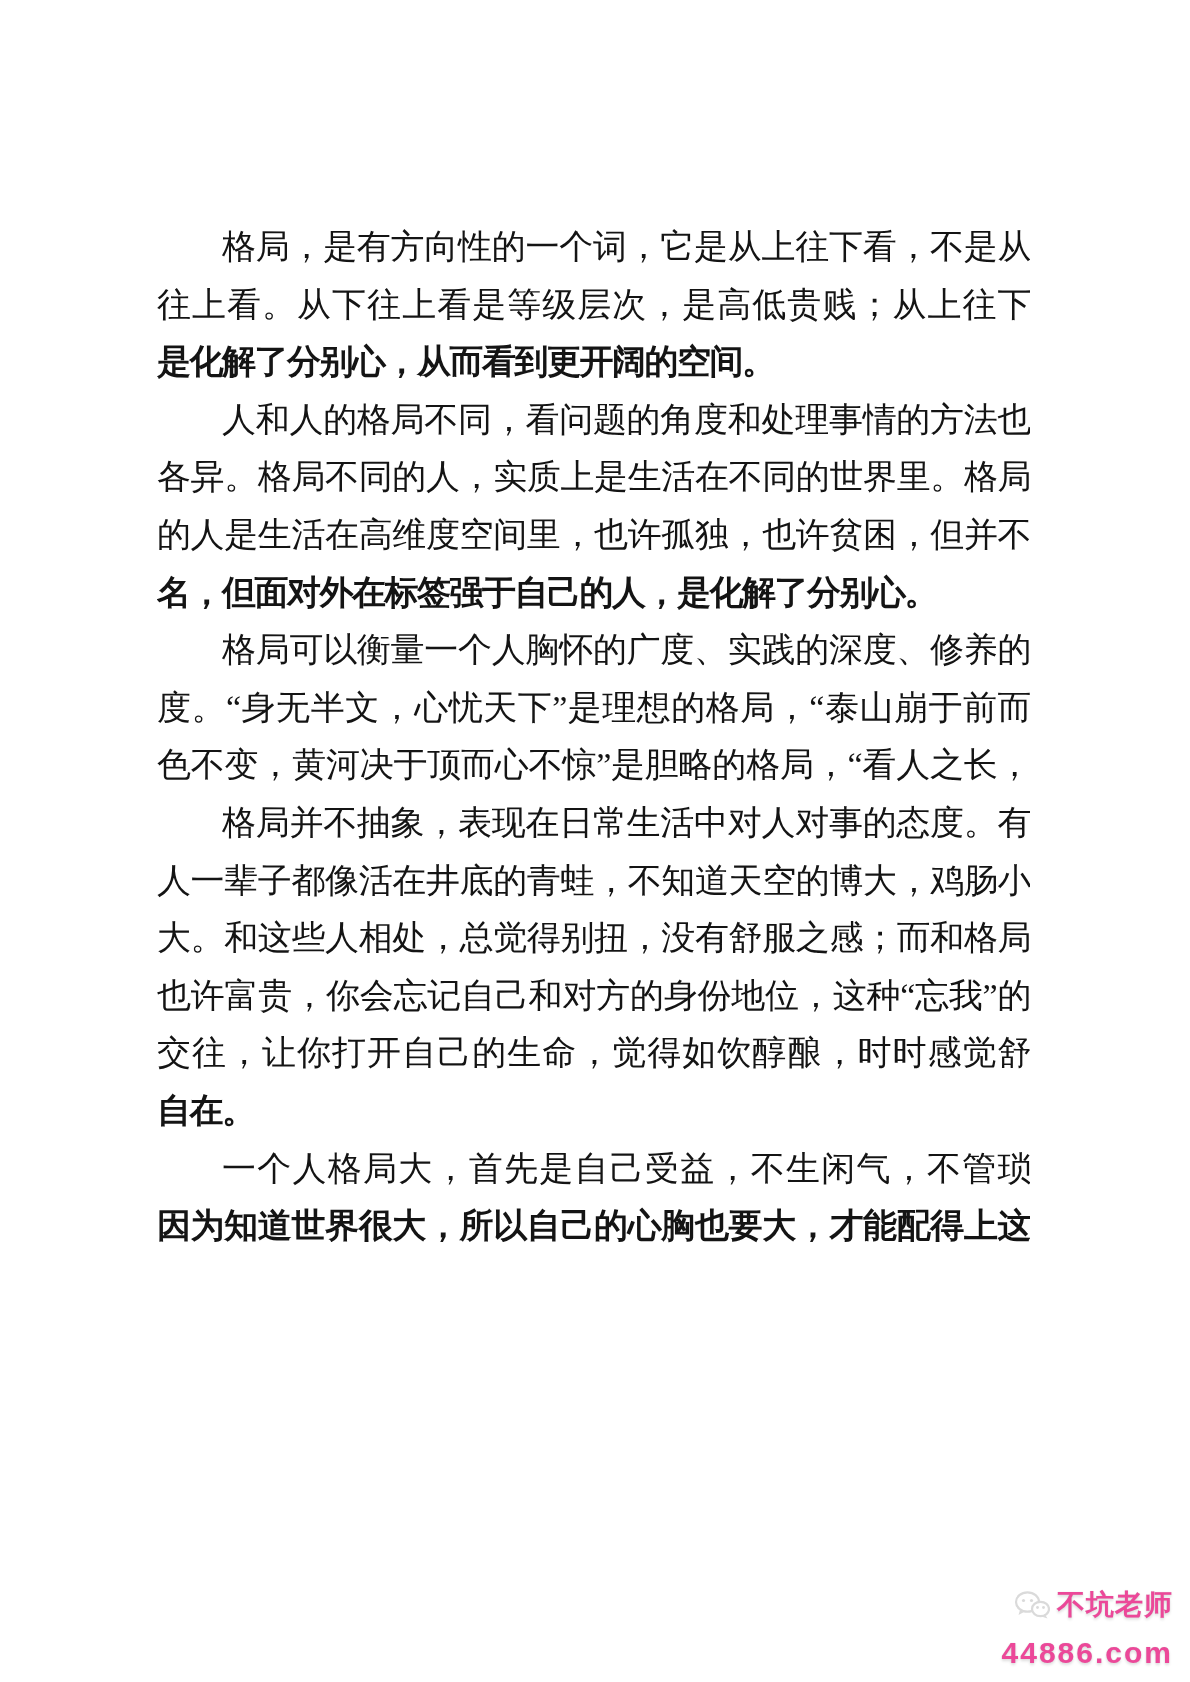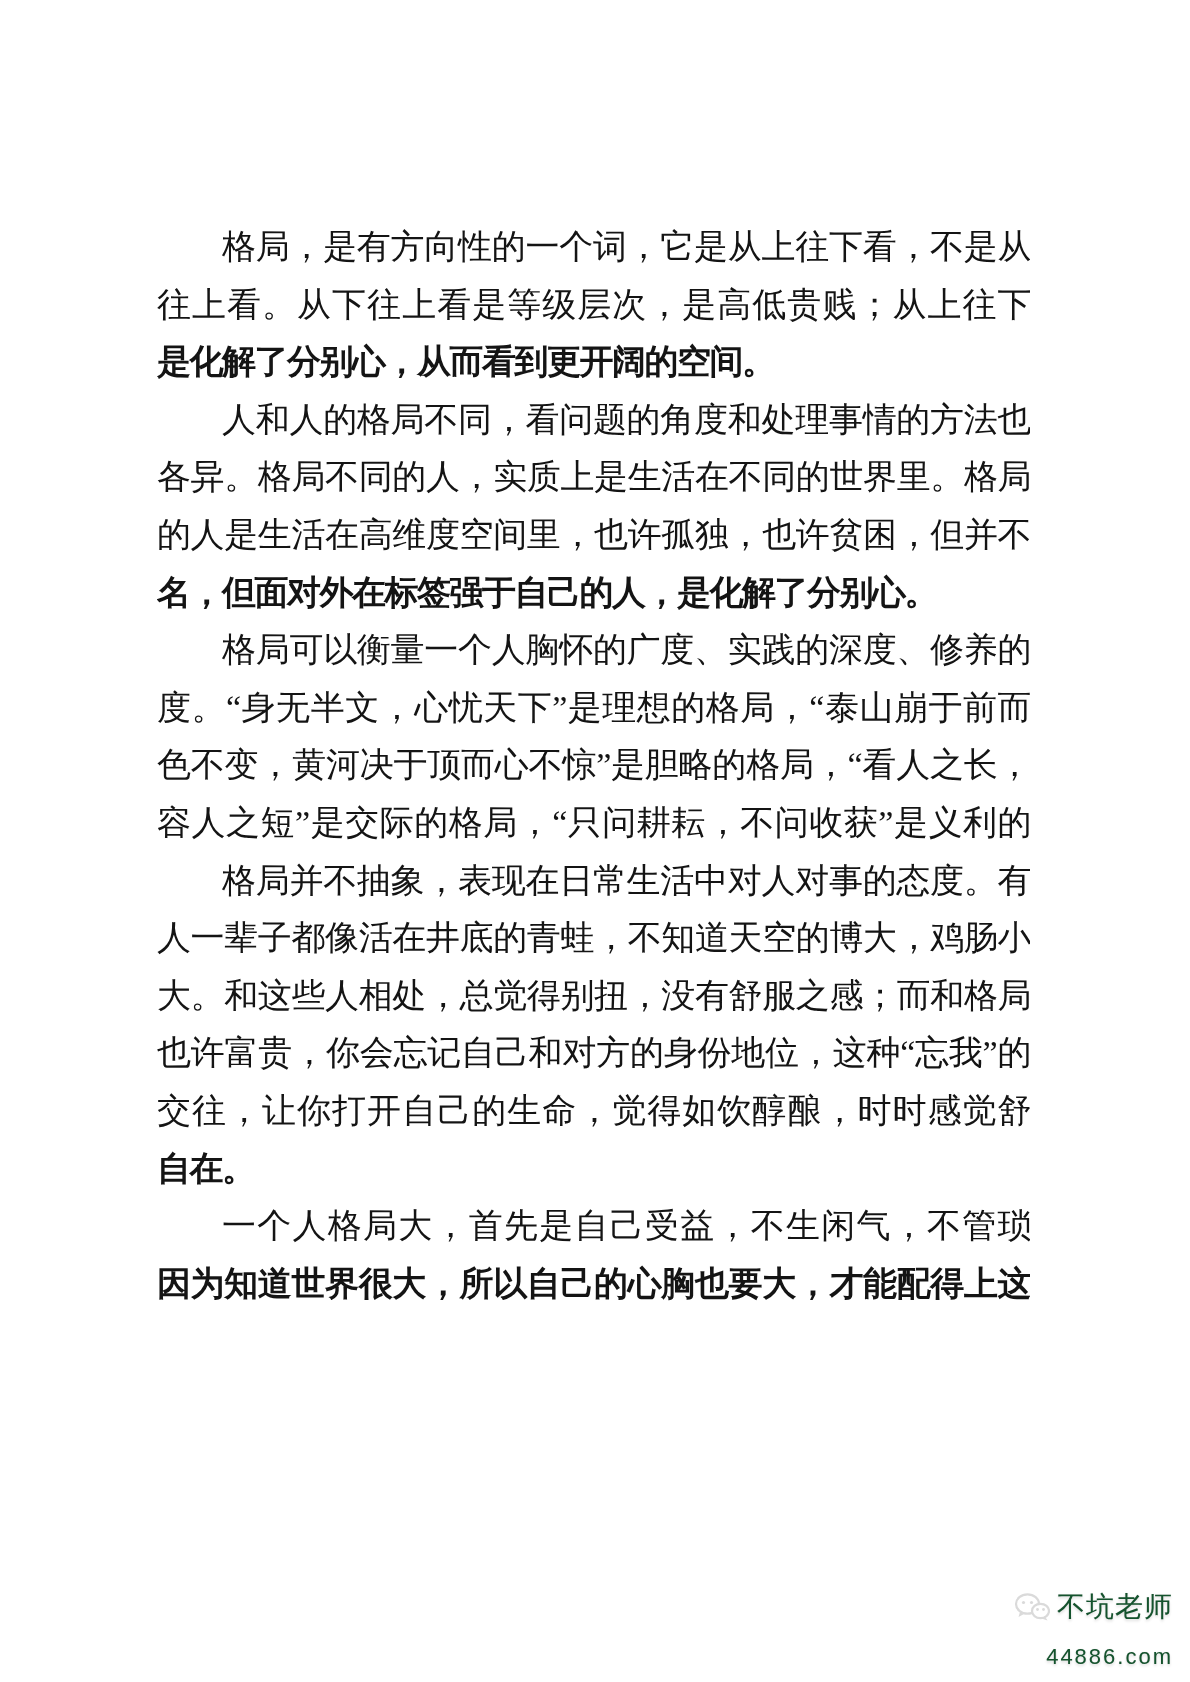--- a/index.html
+++ b/index.html
@@ -36,38 +36,38 @@
     font-weight: bold;
   }
   .line.indent {
     padding-left: 65px;
   }
   .watermark {
     position: absolute;
     right: 17px;
     bottom: 12px;
     text-align: right;
-    color: #14532d;
+    color: #ec4899;
     text-shadow: 0 0 1px #cfcfcf, 0 2px 3px #dcdcdc;
     font-family: "Liberation Sans", sans-serif;
-    font-weight: normal;
+    font-weight: bold;
     user-select: none;
   }
   .wm-row1 {
     display: flex;
     align-items: center;
     justify-content: flex-end;
     gap: 7px;
     font-size: 28px;
     letter-spacing: 1px;
   }
   .wm-row2 {
-    font-size: 22px;
+    font-size: 30px;
     letter-spacing: 2px;
-    margin-top: 18px;
+    margin-top: 12px;
   }
   .wm-icon {
     display: block;
   }
 </style>
 </head>
 <body>
 
 <div class="page">
 
@@ -75,21 +75,20 @@
       <div class="line indent">格局，是有方向性的一个词，它是从上往下看，不是从下</div>
       <div class="line">往上看。从下往上看是等级层次，是高低贵贱；从上往下看，</div>
       <div class="line para-end">是化解了分别心，从而看到更开阔的空间。</div>
       <div class="line indent">人和人的格局不同，看问题的角度和处理事情的方法也会</div>
       <div class="line">各异。格局不同的人，实质上是生活在不同的世界里。格局大</div>
       <div class="line">的人是生活在高维度空间里，也许孤独，也许贫困，但并不自</div>
       <div class="line para-end">名，但面对外在标签强于自己的人，是化解了分别心。</div>
       <div class="line indent">格局可以衡量一个人胸怀的广度、实践的深度、修养的高</div>
       <div class="line">度。“身无半文，心忧天下”是理想的格局，“泰山崩于前而</div>
       <div class="line">色不变，黄河决于顶而心不惊”是胆略的格局，“看人之长，</div>
-      <div class="line">容人之短”是交际的格局，“只问耕耘，不问收获”是义利的</div>
       <div class="line indent">格局并不抽象，表现在日常生活中对人对事的态度。有些</div>
       <div class="line">人一辈子都像活在井底的青蛙，不知道天空的博大，鸡肠小</div>
       <div class="line">大。和这些人相处，总觉得别扭，没有舒服之感；而和格局大</div>
       <div class="line">也许富贵，你会忘记自己和对方的身份地位，这种“忘我”的</div>
       <div class="line">交往，让你打开自己的生命，觉得如饮醇酿，时时感觉舒服、</div>
       <div class="line para-end">自在。</div>
       <div class="line indent">一个人格局大，首先是自己受益，不生闲气，不管琐事，</div>
       <div class="line para-end">因为知道世界很大，所以自己的心胸也要大，才能配得上这个</div>
     </div>
 

